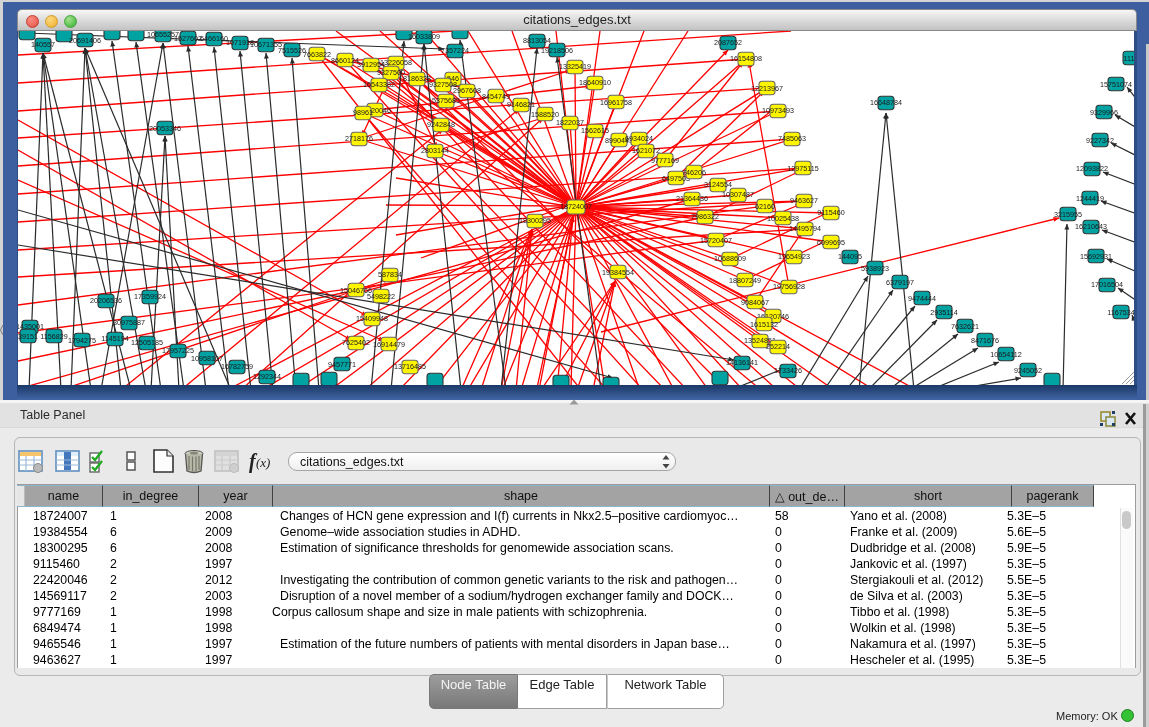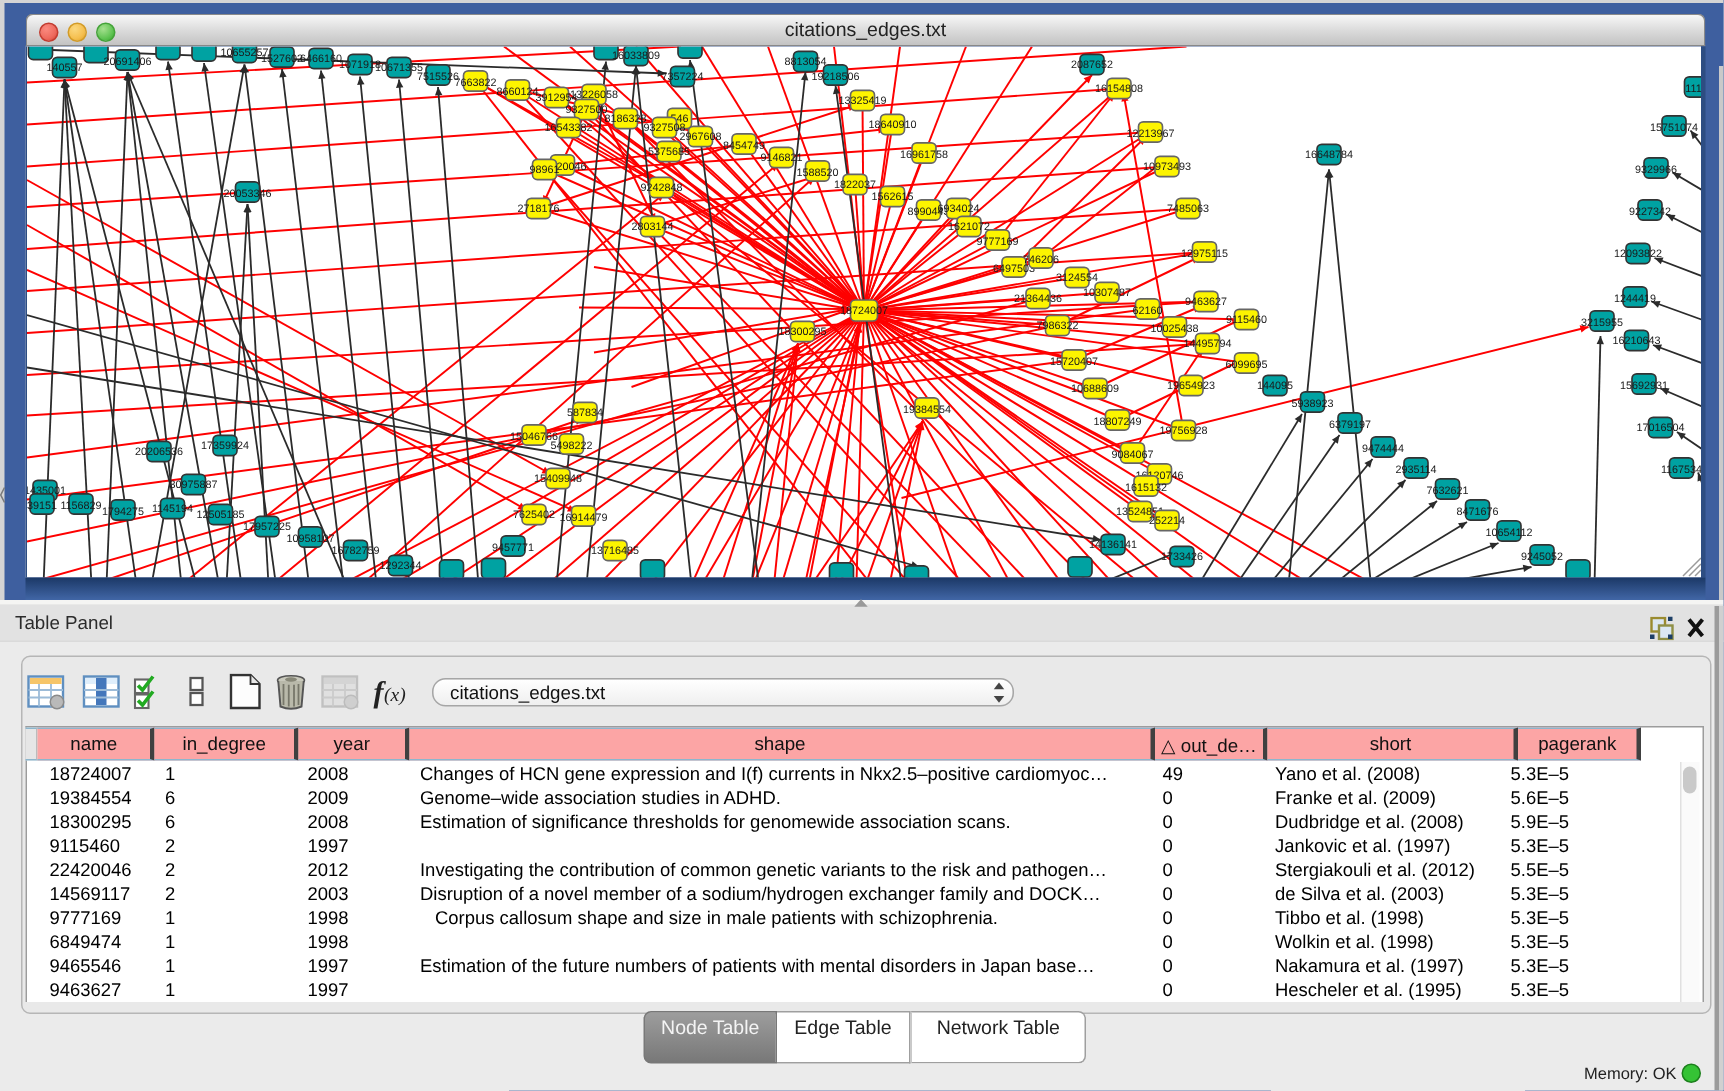--- a/index.html
+++ b/index.html
@@ -16,26 +16,26 @@
  background:linear-gradient(#f7f7f7,#d9d9d9 55%,#c3c3c3);border:1px solid #8a8a8a;border-bottom:1px solid #888}
 .light{top:6px;width:13px;height:13px;border-radius:50%}
 #title{left:0;top:3px;width:1120px;text-align:center;font-size:13px;color:#222}
 #canvas{left:0;top:22px;width:1117px;height:354px;background:#fff;overflow:hidden;
  border-left:1px solid #2d4d82}
 #rframe{left:1117px;top:22px;width:3px;height:354px;background:#2d4d82}
 #bframe{left:0;top:376px;width:1120px;height:15px;background:linear-gradient(#1b3866,#4166a6)}
 
 #panel{left:0;top:404px;width:1149px;height:323px;background:#ebebeb}
 #phead{left:0;top:403px;width:1149px;height:25px;background:#e2e2e2;border-bottom:1px solid #dadada}
-#phead span{position:absolute;left:10px;top:5px;font-size:12.5px;color:#2b2b2b}
+#phead span{position:absolute;left:20px;top:5px;font-size:12.5px;color:#2b2b2b}
 #pbox{left:14px;top:437px;width:1127px;height:239px;background:#e9e9e9;border:1.5px solid #b6b6b6;border-radius:6px}
 #combo{left:288px;top:452px;width:388px;height:19px;background:linear-gradient(#fff,#efefef);
  border:1px solid #a6a6a6;border-radius:9px;font-size:12.5px;color:#111;padding:2px 0 0 11px}
 #table{left:17px;top:484px;width:1119px;height:184px;background:#fff;border:1px solid #9c9c9c;border-bottom:none}
-.hcell{position:absolute;top:485px;height:22px;background:#fca5a5;border-right:3px solid #404040;
+.hcell{position:absolute;top:485px;height:22px;background:#a3a3a3;border-right:1px solid #404040;
  border-top:1px solid #8cb6cd;border-bottom:1px solid #8cb6cd;font-size:12.5px;color:#111;
  text-align:center;padding-top:3px}
 .trow{position:absolute;left:0;width:1149px;height:16px;font-size:12.3px;color:#000}
 .trow span{position:absolute;top:0;white-space:nowrap}
 #vscroll{left:1120px;top:508px;width:13px;height:160px;background:#fafafa;border-left:1px solid #e0e0e0}
 #vthumb{left:1122px;top:511px;width:9px;height:18px;background:#c9c9c9;border-radius:5px}
 
 .tab{position:absolute;top:674px;height:35px;border:1px solid #9f9f9f;font-size:13px;
  text-align:center;padding-top:2px;background:#fff;color:#222}
 #tab1{left:429px;width:89px;border-radius:5px 0 0 5px;background:linear-gradient(#9d9d9d,#787878);color:#f4f4f4;border-color:#787878}
@@ -742,21 +742,21 @@
 <div class="hcell" style="left:199px;width:74px">year</div>
 <div class="hcell" style="left:273px;width:497px">shape</div>
 <div class="hcell" style="left:770px;width:75px">△ out_de…</div>
 <div class="hcell" style="left:845px;width:167px">short</div>
 <div class="hcell" style="left:1012px;width:82px">pagerank</div>
 <div class="trow" style="top:509px">
     <span style="left:33px">18724007</span>
     <span style="left:110px">1</span>
     <span style="left:205px">2008</span>
     <span style="left:280px">Changes of HCN gene expression and I(f) currents in Nkx2.5–positive cardiomyoc…</span>
-    <span style="left:775px">49</span>
+    <span style="left:775px">58</span>
     <span style="left:850px">Yano et al. (2008)</span>
     <span style="left:1007px">5.3E–5</span>
   </div>
 <div class="trow" style="top:525px">
     <span style="left:33px">19384554</span>
     <span style="left:110px">6</span>
     <span style="left:205px">2009</span>
     <span style="left:280px">Genome–wide association studies in ADHD.</span>
     <span style="left:775px">0</span>
     <span style="left:850px">Franke et al. (2009)</span>
@@ -794,21 +794,21 @@
     <span style="left:205px">2003</span>
     <span style="left:280px">Disruption of a novel member of a sodium/hydrogen exchanger family and DOCK…</span>
     <span style="left:775px">0</span>
     <span style="left:850px">de Silva et al. (2003)</span>
     <span style="left:1007px">5.3E–5</span>
   </div>
 <div class="trow" style="top:605px">
     <span style="left:33px">9777169</span>
     <span style="left:110px">1</span>
     <span style="left:205px">1998</span>
-    <span style="left:290px">Corpus callosum shape and size in male patients with schizophrenia.</span>
+    <span style="left:272px">Corpus callosum shape and size in male patients with schizophrenia.</span>
     <span style="left:775px">0</span>
     <span style="left:850px">Tibbo et al. (1998)</span>
     <span style="left:1007px">5.3E–5</span>
   </div>
 <div class="trow" style="top:621px">
     <span style="left:33px">6849474</span>
     <span style="left:110px">1</span>
     <span style="left:205px">1998</span>
     <span style="left:775px">0</span>
     <span style="left:850px">Wolkin et al. (1998)</span>

